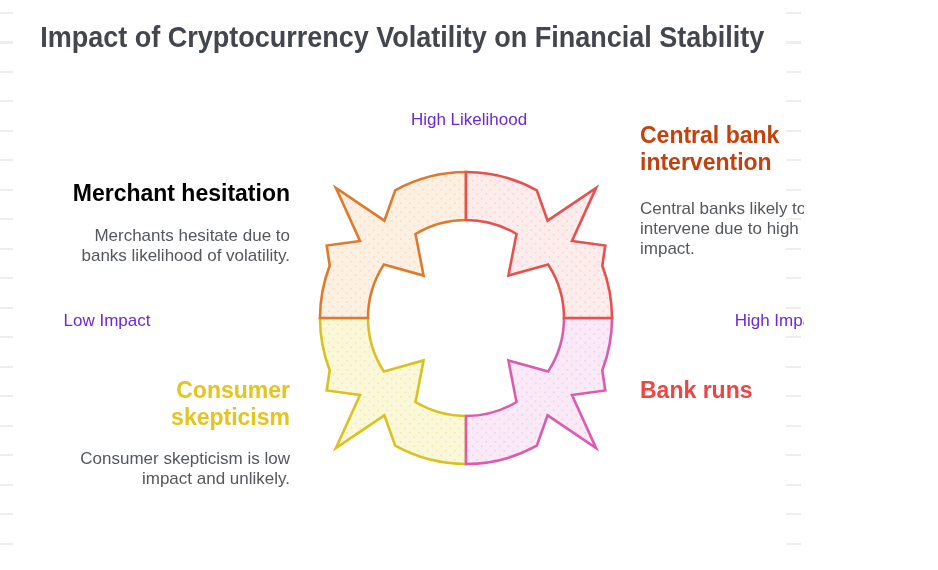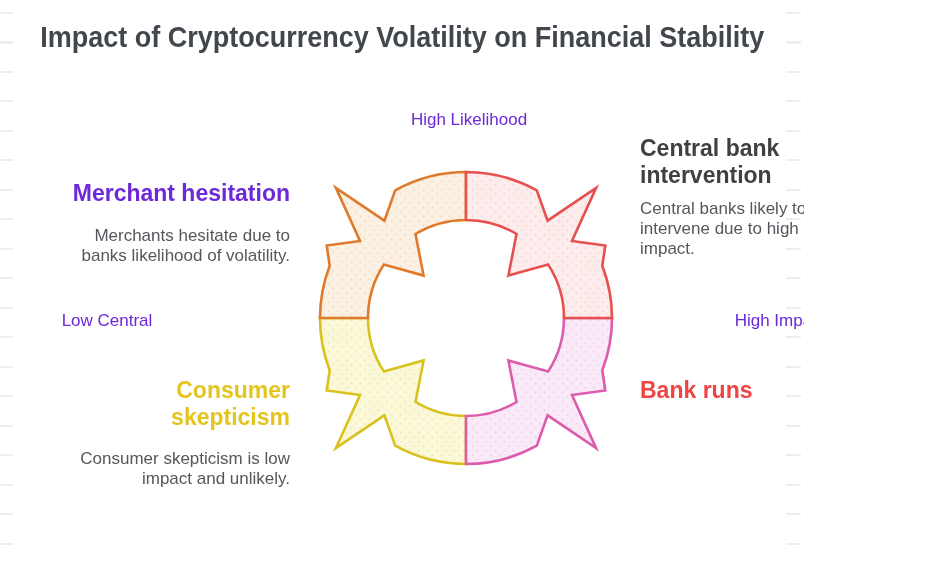--- a/index.html
+++ b/index.html
@@ -49,41 +49,41 @@
   .tl-body .inner{display:inline-block; max-width:218px;}
   .bl-head{top:377px;}
   .bl-head .inner{display:inline-block; max-width:190px;}
   .bl-body{top:449px;}
   .bl-body .inner{display:inline-block; max-width:230px;}
   .tr-head{top:122px; width:225px;}
   .tr-body{top:199px; width:185px;}
   .br-head{top:377px;}
   .br-body{top:417px; width:200px;}
 
-  .c-orange {color:#6d28d9;}
-  .c-red    {color:#404040;margin-top:13px;}
+  .c-orange {color:#000000;}
+  .c-red    {color:#c2410c;}
   .c-yellow {color:#E3C51D;text-align:right;}
   .c-magenta{color:#ef4444;}
 
   .cycle{position:absolute; left:266px; top:118px;}
 </style>
 </head>
 <body>
 
 <div class="page">
 
   <div class="edge-dashes left"></div>
   <div class="edge-dashes right"></div>
 
   <h1 class="title">
     <span class="squeeze">Impact of Cryptocurrency Volatility on Financial Stability</span>
   </h1>
 
   <div class="axis-label axis-top">High Likelihood</div>
-  <div class="axis-label axis-left">Low Central</div>
+  <div class="axis-label axis-left">Low Impact</div>
   <div class="axis-label axis-right">High Impact</div>
 
   <svg class="cycle" width="400" height="400" viewBox="-200 -200 400 400">
     <defs>
       <path id="quad" d="M 0 -146
         A 146 146 0 0 1 70.8 -127.7
         L 81.6 -97.3
         L 130.1 -130.1
         L 106 -77
         L 139.3 -72.5

